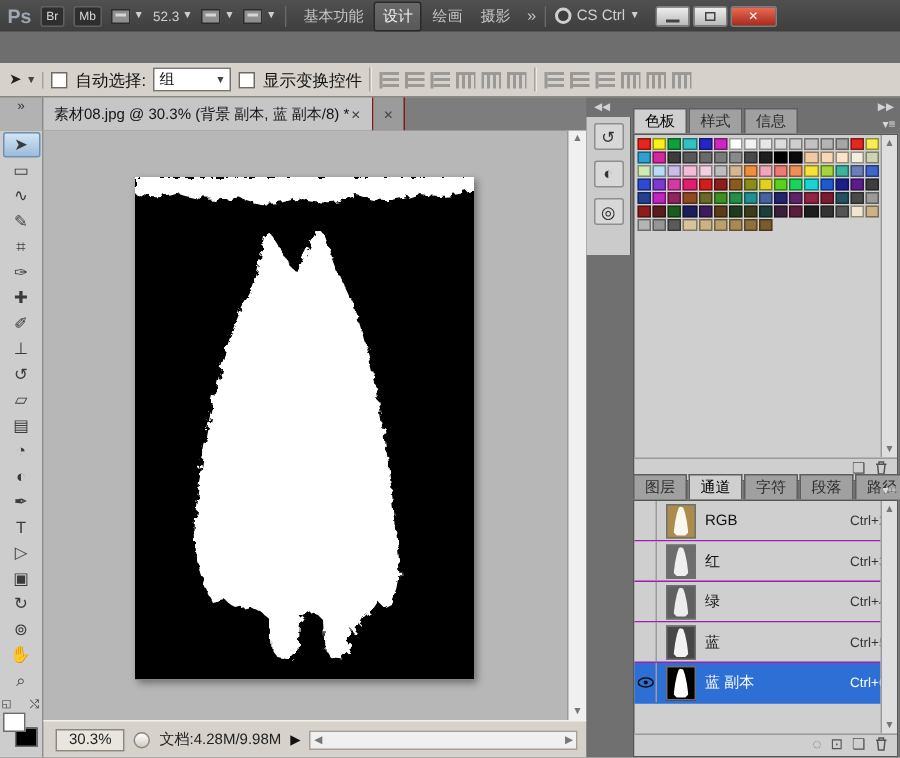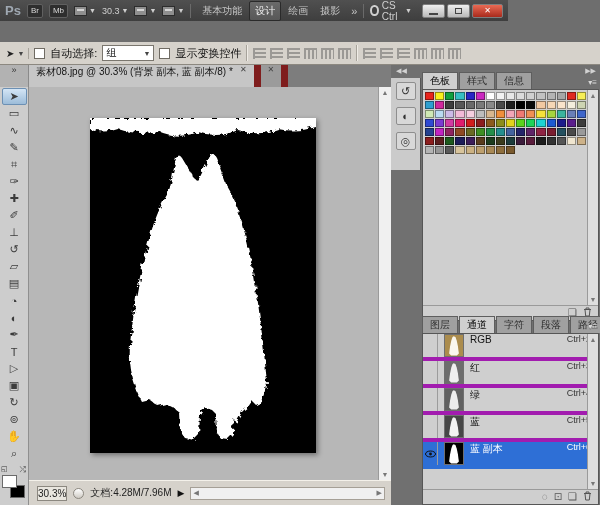--- a/index.html
+++ b/index.html
@@ -2,21 +2,21 @@
 <html><head>
 <meta charset="utf-8">
 <style>
   * { margin:0; padding:0; box-sizing:border-box;
       font-family:"Liberation Sans","DejaVu Sans",sans-serif; }
   html,body { width:600px; height:505px; overflow:hidden; }
   #app { position:relative; width:600px; height:505px; background:#6e6e6e;
          font-size:11px; color:#111; overflow:hidden; }
 
   
-  .titlebar { position:absolute; left:0; top:0; width:508px; height:21px;
+  .titlebar { position:absolute; left:0; top:0; width:600px; height:21px;
     background:linear-gradient(#505050,#3e3e3e); display:flex; align-items:center;
     gap:6px; padding:0 5px; color:#c9c9c9; }
   .ps-logo { font-size:13px; font-weight:bold; color:#9fa8b2; letter-spacing:0; }
   .tb-app-btn { background:#2e2e2e; border:1px solid #606060; color:#d8d8d8;
     font-size:8px; height:14px; line-height:12px; padding:0 3px; border-radius:2px; }
   .tb-ctl { display:flex; align-items:center; gap:2px; color:#cfcfcf; font-size:9px; }
   .mini-ic { display:inline-block; width:13px; height:10px; background:#8f8f8f;
     border:1px solid #2c2c2c; position:relative; }
   .mini-ic:after { content:""; position:absolute; left:2px; top:2px; right:2px; height:2px; background:#d5d5d5; }
   .caret { font-size:7px; color:#cfcfcf; }
@@ -56,22 +56,22 @@
     background:repeating-linear-gradient(180deg,#555 0 2px,transparent 2px 4px);
     border-left:2px solid #555; }
   .ali.h { background:repeating-linear-gradient(90deg,#555 0 2px,transparent 2px 4px);
     border-left:none; border-top:2px solid #555; }
 
   
   .tabrow { position:absolute; left:0; top:65px; width:391px; height:22px;
     background:#7d7d7d; display:flex; align-items:stretch; }
   .tools-head { width:29px; background:#b2b2b2; border-right:1px solid #8a8a8a;
     color:#333; font-size:9px; display:flex; align-items:flex-start; justify-content:center; }
-  .doc-tab { display:flex; gap:7px; padding:0 7px; font-size:10px;
-    white-space:nowrap; overflow:hidden; border-right:7px solid #7f1d1d; }
+  .doc-tab { display:flex; align-items:center; gap:1px; padding:0 7px; font-size:10px;
+    white-space:nowrap; overflow:hidden; border-right:1px solid #7f1d1d; }
   .doc-tab.active { background:#c6c6c6; color:#141414; }
   .doc-tab.inactive { background:#9b9b9b; color:#2c2c2c; }
   .tab-close { font-size:8px; color:#444; flex:0 0 auto; }
 
   
   .tools { position:absolute; left:0; top:87px; width:29px; height:418px;
     background:#cdcdcd; border-right:1px solid #8f8f8f; display:flex; flex-direction:column;
     align-items:center; padding-top:1px; }
   .tool { width:25px; height:17px; display:flex; align-items:center; justify-content:center;
     font-size:11px; color:#3b3b3b; }
@@ -93,21 +93,21 @@
   .vscroll { position:absolute; left:378px; top:87px; width:13px; height:393px;
     background:#f0f0f0; border-left:1px solid #9a9a9a; display:flex; flex-direction:column;
     justify-content:space-between; align-items:center; }
   .scr-arrow { font-size:7px; color:#777; padding:2px 0; }
 
   
   .statusbar { position:absolute; left:29px; top:480px; width:362px; height:25px;
     background:#d6d2cb; border-top:1px solid #f4f1ea; display:flex; align-items:center;
     gap:6px; padding:0 6px 0 8px; }
   .zoom-field { background:#e9e6df; border:1px solid #8c8880; font-size:10px;
-    padding:1px 0; color:#222; }
+    padding:1px 8px; color:#222; }
   .status-ic { width:11px; height:11px; border:1px solid #8c8880; border-radius:50%;
     background:linear-gradient(#fff,#cfcbc4); }
   .doc-info { font-size:10px; color:#222; white-space:nowrap; }
   .status-fly { font-size:9px; color:#111; }
   .hscroll { flex:1; height:13px; background:#f0f0f0; border:1px solid #a59f96;
     display:flex; align-items:center; justify-content:space-between; padding:0 2px; }
 
   
   .dock { position:absolute; left:391px; top:65px; width:209px; height:440px; background:#707070; }
   .dock-collapse { position:absolute; left:5px; top:2px; font-size:7px; color:#d2d2d2; }
@@ -138,21 +138,21 @@
   .pscroll { position:absolute; right:0; top:0; bottom:15px; width:11px; background:#dedede;
     border-left:1px solid #9a9a9a; display:flex; flex-direction:column;
     justify-content:space-between; align-items:center; }
   .pfoot { position:absolute; left:0; right:0; bottom:0; height:15px; background:#cfcfcf;
     border-top:1px solid #9a9a9a; display:flex; align-items:center; justify-content:flex-end;
     gap:6px; padding:0 6px; }
   .pf-ic { font-size:10px; color:#555; line-height:10px; }
 
   
   .chrows { position:absolute; left:0; top:0; right:0; }
-  .chrow { height:27px; display:flex; border-bottom:4px solid #a21caf;
+  .chrow { height:27px; display:flex; align-items:center; border-bottom:1px solid #a21caf;
     background:#cfcfcf; }
   .chrow.sel { background:#2e6fd6; border-bottom-color:#2e6fd6; }
   .eyewell { width:15px; align-self:stretch; border-right:1px solid #9c9c9c;
     display:flex; align-items:center; justify-content:center; }
   .thumb { width:20px; height:23px; margin:0 6px; border:1px solid #6f6f6f; position:relative;
     overflow:hidden; flex:0 0 auto; }
   .blob { position:absolute; left:0; top:0; width:100%; height:100%;
     clip-path:polygon(48% 6%,58% 9%,65% 26%,72% 55%,77% 88%,66% 98%,34% 98%,23% 88%,28% 55%,35% 26%,42% 9%); }
   .chname { font-size:10px; color:#111; }
   .chkey { margin-left:auto; margin-right:7px; font-size:9px; color:#333; }
@@ -165,21 +165,21 @@
 
   <div class="titlebar">
     <span class="ps-logo">Ps</span>
     <span class="tb-app-btn">Br</span>
     <span class="tb-app-btn">Mb</span>
     <span class="tb-ctl">
       <span class="mini-ic"></span>
       <span class="caret">▼</span>
     </span>
     <span class="tb-ctl">
-      <span>30.3</span>
+      <span>52.3</span>
       <span class="caret">▼</span>
     </span>
     <span class="tb-ctl">
       <span class="mini-ic"></span>
       <span class="caret">▼</span>
     </span>
     <span class="tb-ctl">
       <span class="mini-ic"></span>
       <span class="caret">▼</span>
     </span>
@@ -307,21 +307,21 @@
   </div>
 
   <div class="vscroll">
     <span class="scr-arrow">▲</span>
     <span class="scr-arrow">▼</span>
   </div>
 
   <div class="statusbar">
     <span class="zoom-field">30.3%</span>
     <span class="status-ic"></span>
-    <span class="doc-info">文档:4.28M/7.96M</span>
+    <span class="doc-info">文档:4.28M/9.98M</span>
     <span class="status-fly">▶</span>
     <span class="hscroll">
       <span class="scr-arrow">◀</span>
       <span class="scr-arrow">▶</span>
     </span>
   </div>
 
   <div class="dock">
     <span class="dock-collapse">◀◀</span>
     <span class="dock-collapse right">▶▶</span>

